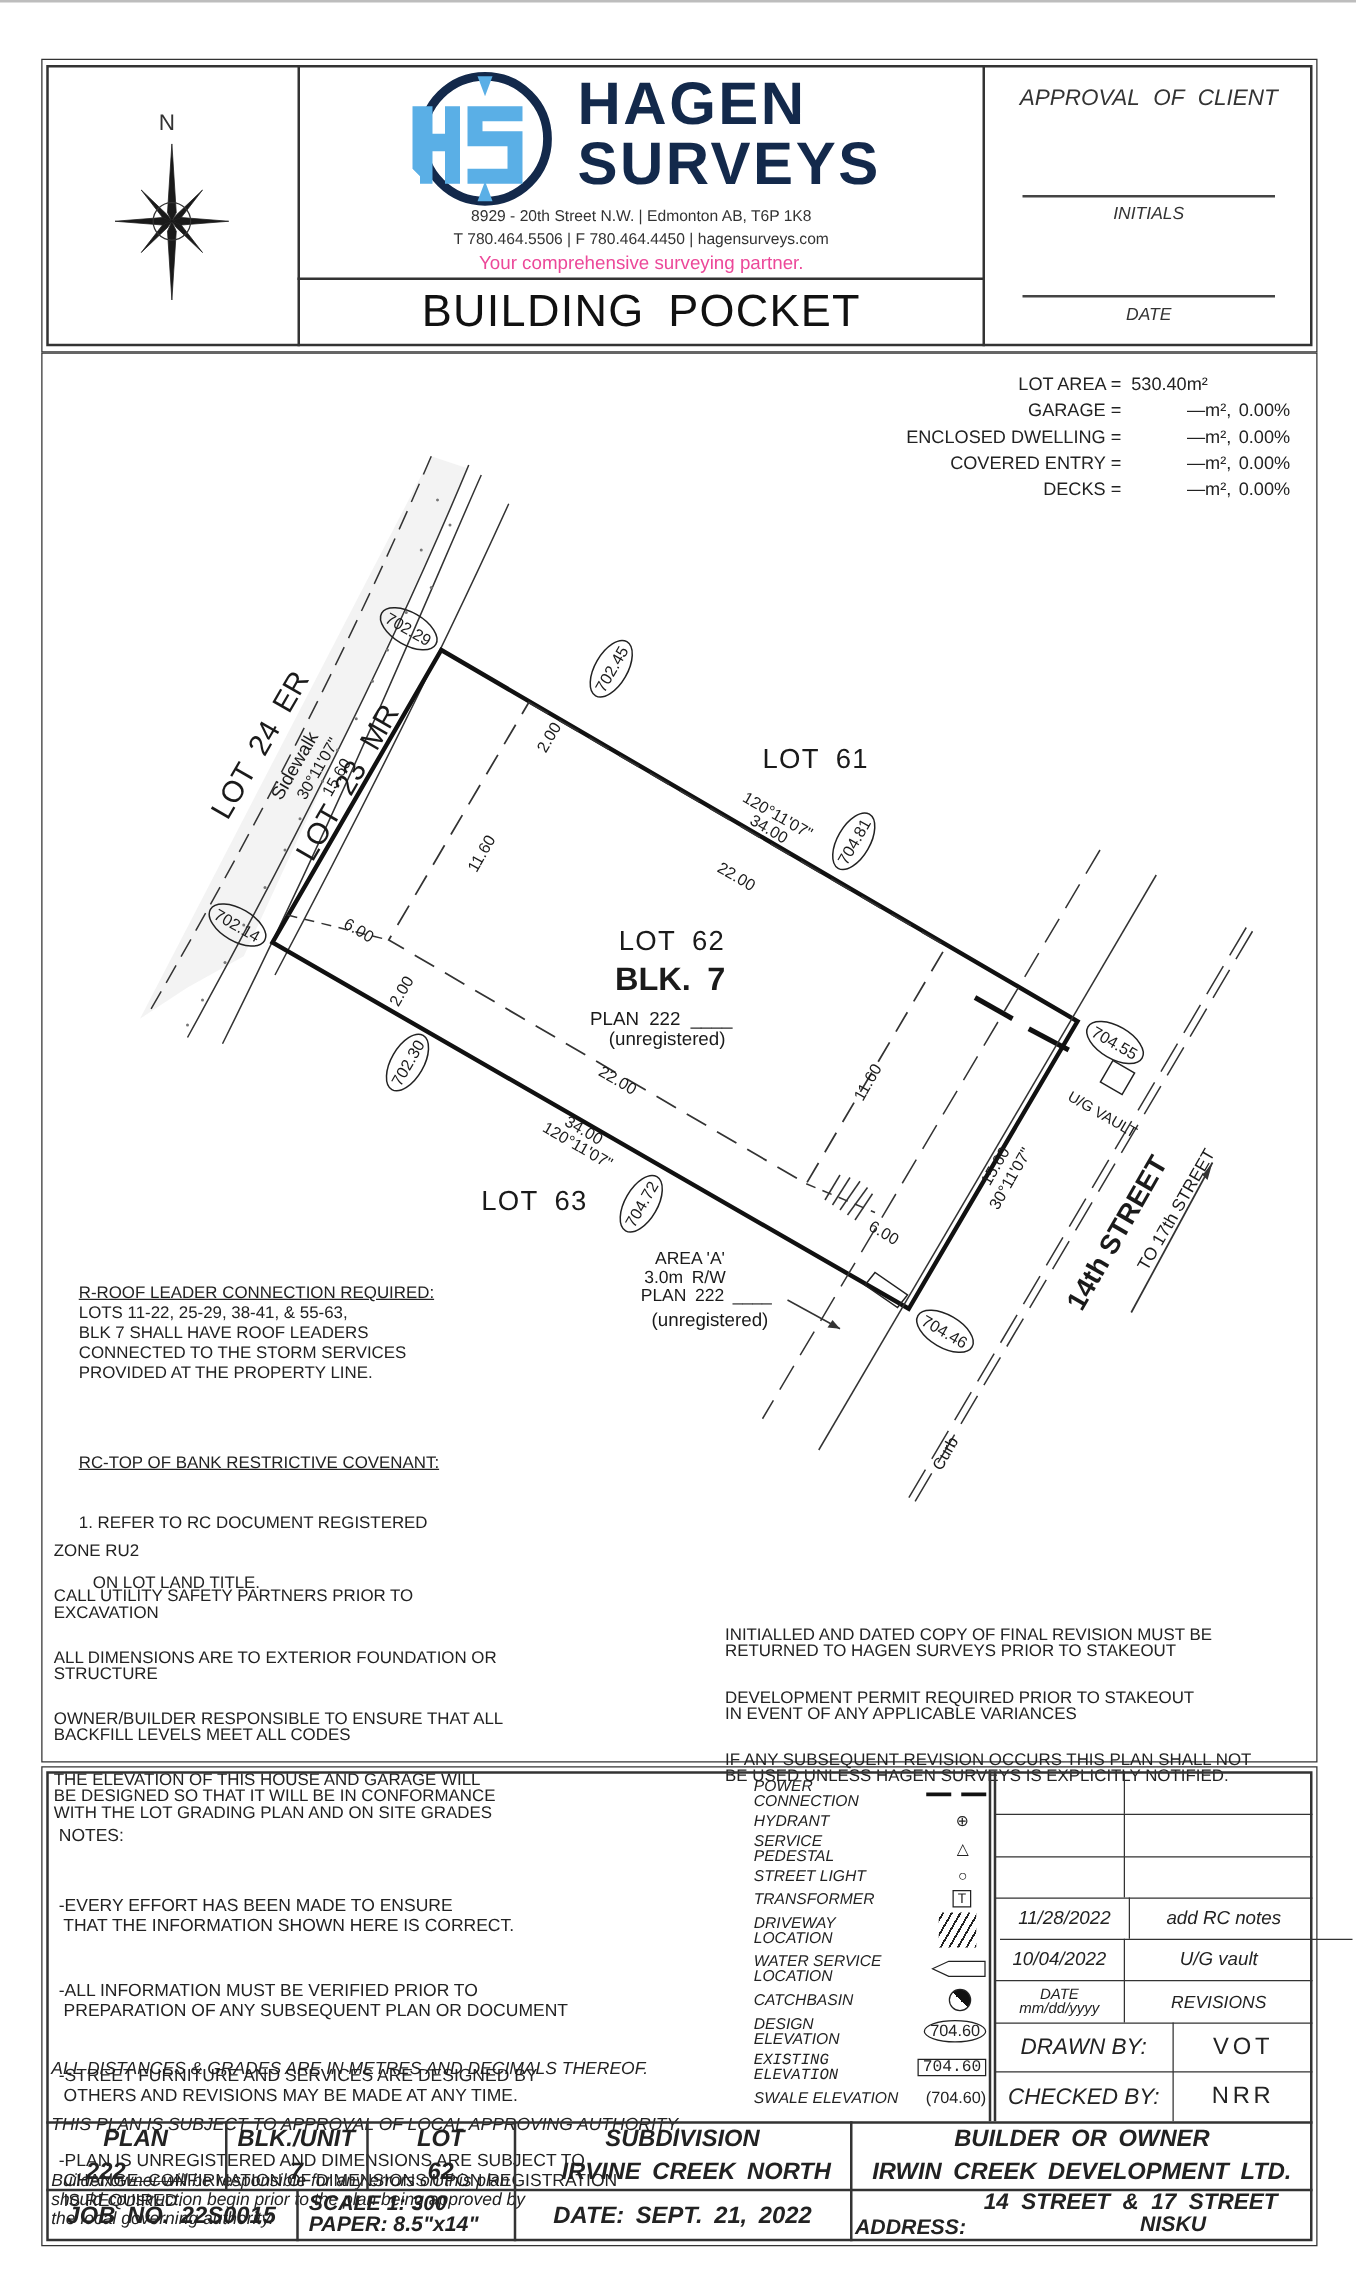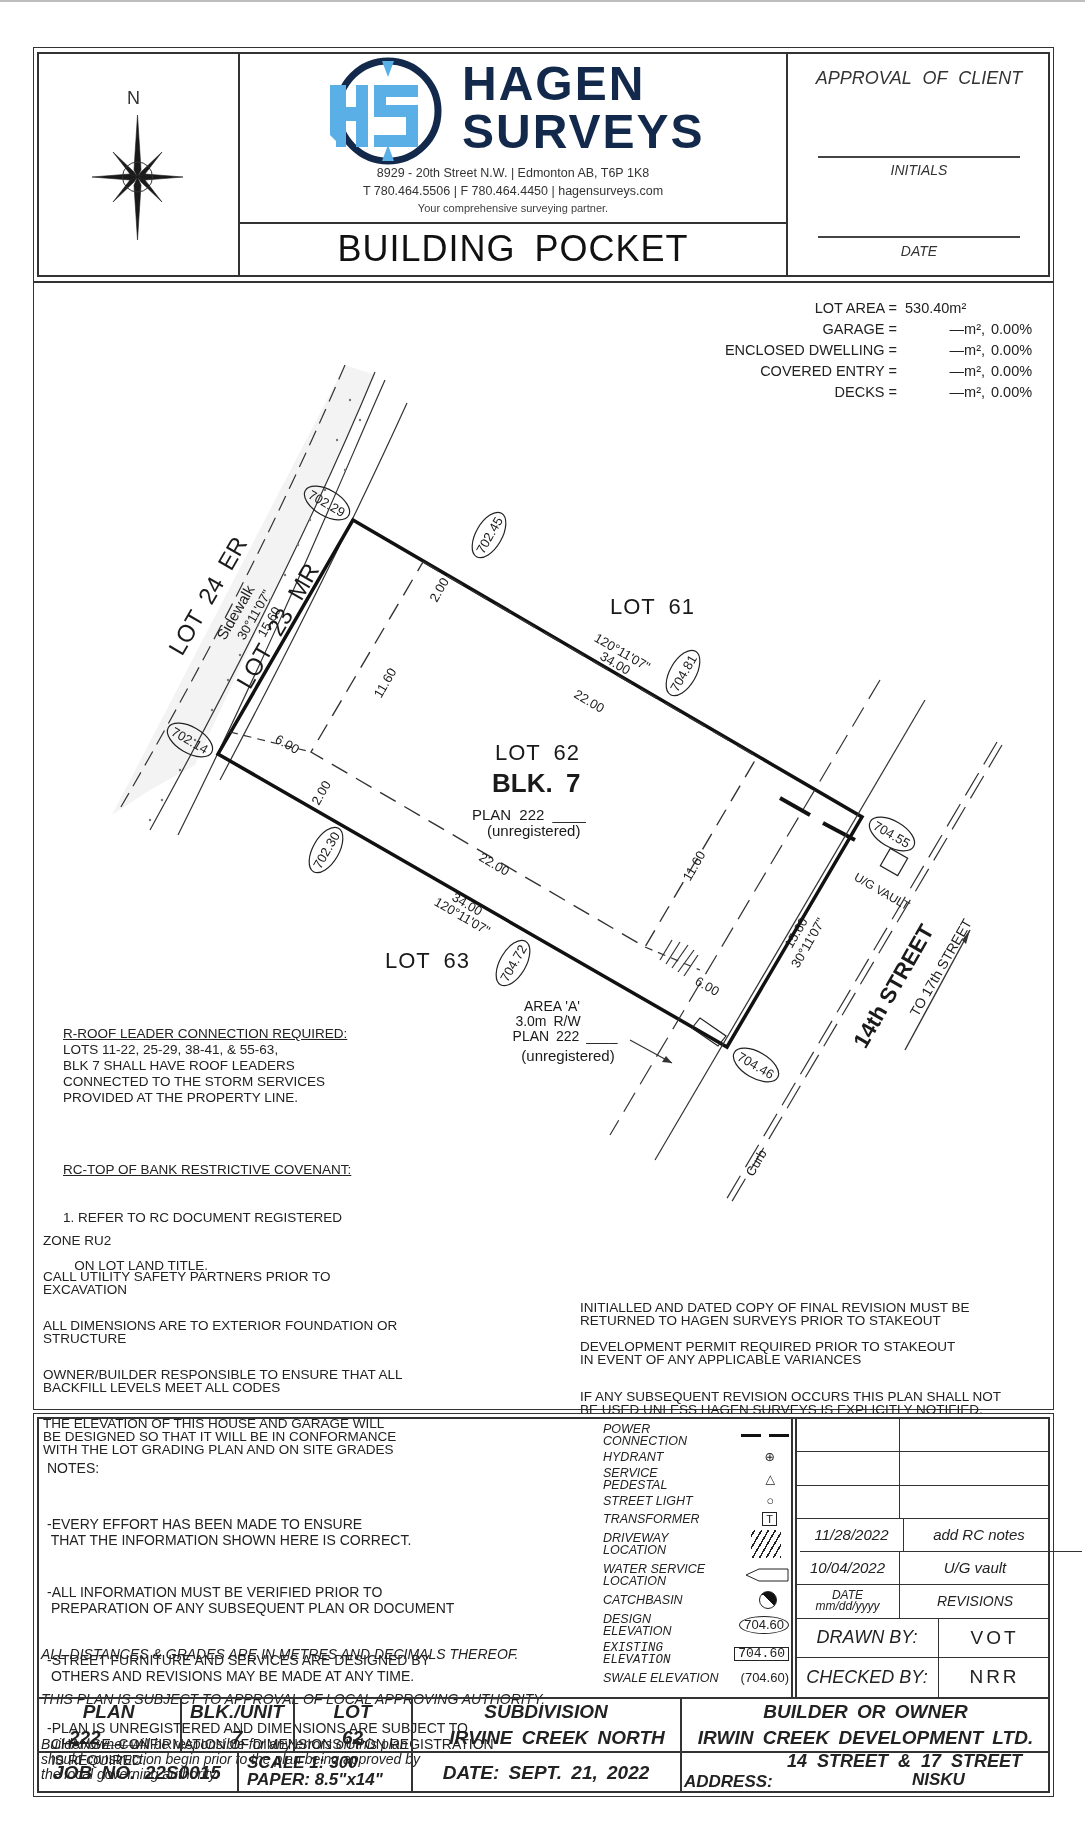--- a/index.html
+++ b/index.html
@@ -45,21 +45,21 @@
   <circle cx="66" cy="56" r="50" fill="none" stroke="#13294b" stroke-width="7"></circle>
   <polygon points="60,6 72,6 66,22" fill="#5aafe6"></polygon>
   <polygon points="60,106 72,106 66,90" fill="#5aafe6"></polygon>
   <path d="M8,30 L8,80 L14,86 L14,92 L24,92 L24,66 L34,66 L34,92 L46,92 L46,30 L34,30 L34,52 L24,52 L24,30 Z" fill="#5aafe6"></path>
   <path d="M52,30 L96,30 L96,42 L64,42 L64,50 L96,50 L96,92 L52,92 L52,80 L84,80 L84,62 L52,62 Z" fill="#5aafe6"></path>
 </svg>
 <div class="abs" style="left:462px;top:58px;font-size:48px;font-weight:bold;color:#13294b;letter-spacing:2px;line-height:52px;">HAGEN</div>
 <div class="abs" style="left:462px;top:106px;font-size:48px;font-weight:bold;color:#13294b;letter-spacing:2px;line-height:52px;">SURVEYS</div>
 <div class="abs" style="left:238px;width:550px;text-align:center;top:166px;font-size:12.5px;color:#333;">8929 - 20th Street N.W. | Edmonton AB, T6P 1K8</div>
 <div class="abs" style="left:238px;width:550px;text-align:center;top:184px;font-size:12.5px;color:#333;">T 780.464.5506 | F 780.464.4450 | hagensurveys.com</div>
-<div class="abs" style="left:238px;width:550px;text-align:center;top:202px;font-size:11px;color:#404040;">Your comprehensive surveying partner.</div>
+<div class="abs" style="left:238px;width:550px;text-align:center;top:202px;font-size:15px;color:#ec4899;">Your comprehensive surveying partner.</div>
 <div class="abs" style="left:238px;width:550px;text-align:center;top:228px;font-size:36px;color:#111;letter-spacing:1px;word-spacing:8px;">BUILDING POCKET</div>
 
 <div class="abs ital" style="left:788px;width:262px;text-align:center;top:68px;font-size:18px;color:#333;word-spacing:6px;">APPROVAL OF CLIENT</div>
 <div class="abs" style="left:818px;top:156px;width:202px;height:1.5px;background:#444;"></div>
 <div class="abs ital" style="left:788px;width:262px;text-align:center;top:162px;font-size:14px;color:#333;">INITIALS</div>
 <div class="abs" style="left:818px;top:236px;width:202px;height:1.5px;background:#444;"></div>
 <div class="abs ital" style="left:788px;width:262px;text-align:center;top:243px;font-size:14px;color:#333;">DATE</div>
 
 <div class="box thin" style="left:33px;top:282px;width:1021px;height:1128px;"></div>
 
@@ -243,21 +243,21 @@
   <p style="margin-bottom:10px;">ALL DIMENSIONS ARE TO EXTERIOR FOUNDATION OR
 STRUCTURE</p>
   <p style="margin-bottom:10px;">OWNER/BUILDER RESPONSIBLE TO ENSURE THAT ALL
 BACKFILL LEVELS MEET ALL CODES</p>
   <p>THE ELEVATION OF THIS HOUSE AND GARAGE WILL
 BE DESIGNED SO THAT IT WILL BE IN CONFORMANCE
 WITH THE LOT GRADING PLAN AND ON SITE GRADES</p>
 </div>
 
 <div class="abs notes" style="left:580px;top:1288px;font-size:13.5px;line-height:13px;color:#222;white-space:pre-line;">
-  <p style="">INITIALLED AND DATED COPY OF FINAL REVISION MUST BE
+  <p style="margin-bottom:11px;">INITIALLED AND DATED COPY OF FINAL REVISION MUST BE
 RETURNED TO HAGEN SURVEYS PRIOR TO STAKEOUT</p>
   <p style="margin-bottom:11px;">DEVELOPMENT PERMIT REQUIRED PRIOR TO STAKEOUT
 IN EVENT OF ANY APPLICABLE VARIANCES</p>
   <p>IF ANY SUBSEQUENT REVISION OCCURS THIS PLAN SHALL NOT
 BE USED UNLESS HAGEN SURVEYS IS EXPLICITLY NOTIFIED.</p>
 </div>
 
 <div class="box thin" style="left:33px;top:1413px;width:1021px;height:384px;"></div>
 <div class="box" style="left:37px;top:1417px;width:1013px;height:376px;"></div>
 <div class="abs" style="left:791px;top:1417px;width:2px;height:280px;background:#333;"></div>

